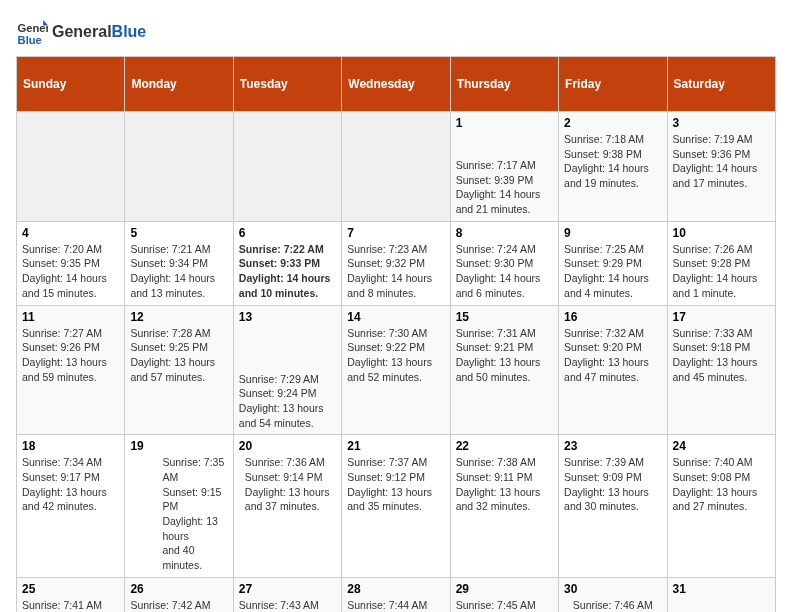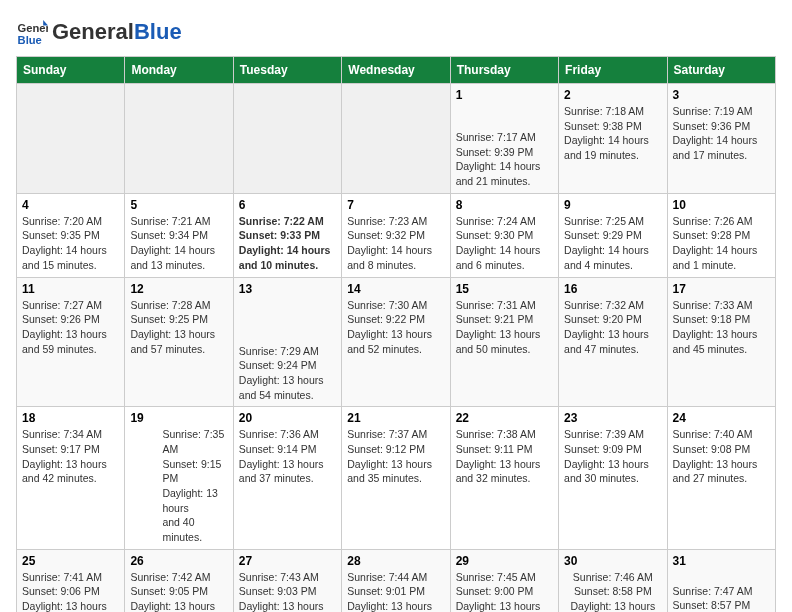--- a/index.html
+++ b/index.html
@@ -36,24 +36,24 @@
     .location-title {
       font-size: 15px;
       color: #444;
     }
     table {
       width: 100%;
       border-collapse: collapse;
       font-size: 11px;
     }
     thead tr th {
-      background-color: #15803d;
+      background-color: #c2410c;
       color: #fff;
       text-align: left;
-      padding: 6px 6px;
+      padding: 20px 6px;
       font-size: 12px;
       font-weight: bold;
       border: 1px solid #ccc;
     }
     tbody tr td {
       border: 1px solid #ccc;
       vertical-align: top;
       padding: 4px 5px;
       height: 80px;
       width: 107px;
@@ -83,21 +83,21 @@
 <body>
 
 <div class="header-area">
   <div class="logo">
     <svg class="logo-icon" viewBox="0 0 40 40">
       <text x="2" y="20" font-size="14" font-weight="bold" fill="#333">General</text>
       <text x="2" y="35" font-size="14" font-weight="bold" fill="#1a5bb5">Blue</text>
       <polygon points="34,5 40,12 34,12" fill="#1a5bb5"></polygon>
     </svg>
     <div>
-      <div style="font-size:22px;font-weight:bold;color:#333;line-height:1.1;">General<span style="color:#1a5bb5;">Blue</span></div>
+      <div style="font-size:16px;font-weight:bold;color:#333;line-height:1.1;">General<span style="color:#1a5bb5;">Blue</span></div>
     </div>
   </div>
   <div class="title-block">
     <div class="month-title"></div>
     <div class="location-title"></div>
   </div>
 </div>
 
 <table>
   <thead>
@@ -251,21 +251,21 @@
         </td>
         <td>
           <span class="day-num">19</span>
           <div class="cell-content" style="white-space: pre-line; margin-left: 32px;">Sunrise: 7:35 AM
 Sunset: 9:15 PM
 Daylight: 13 hours
 and 40 minutes.</div>
         </td>
         <td>
           <span class="day-num">20</span>
-          <div class="cell-content" style="white-space: pre-line;">Sunrise: 7:36 AM
+          <div class="cell-content" style="white-space: pre-line; margin-left: 6px;">Sunrise: 7:36 AM
 Sunset: 9:14 PM
 Daylight: 13 hours
 and 37 minutes.</div>
         </td>
         <td>
           <span class="day-num">21</span>
           <div class="cell-content" style="white-space: pre-line;">Sunrise: 7:37 AM
 Sunset: 9:12 PM
 Daylight: 13 hours
 and 35 minutes.</div>

